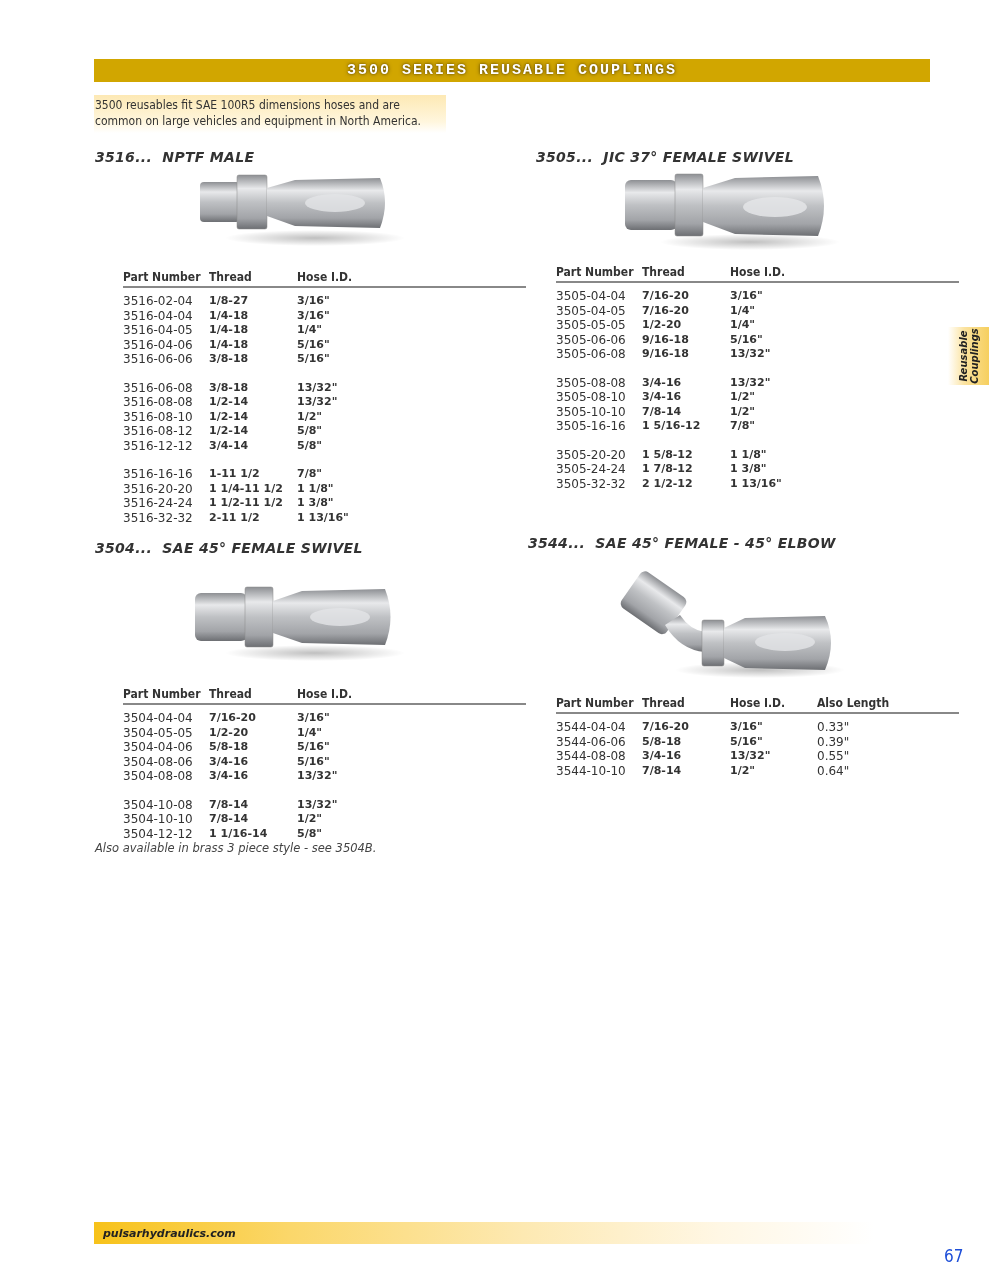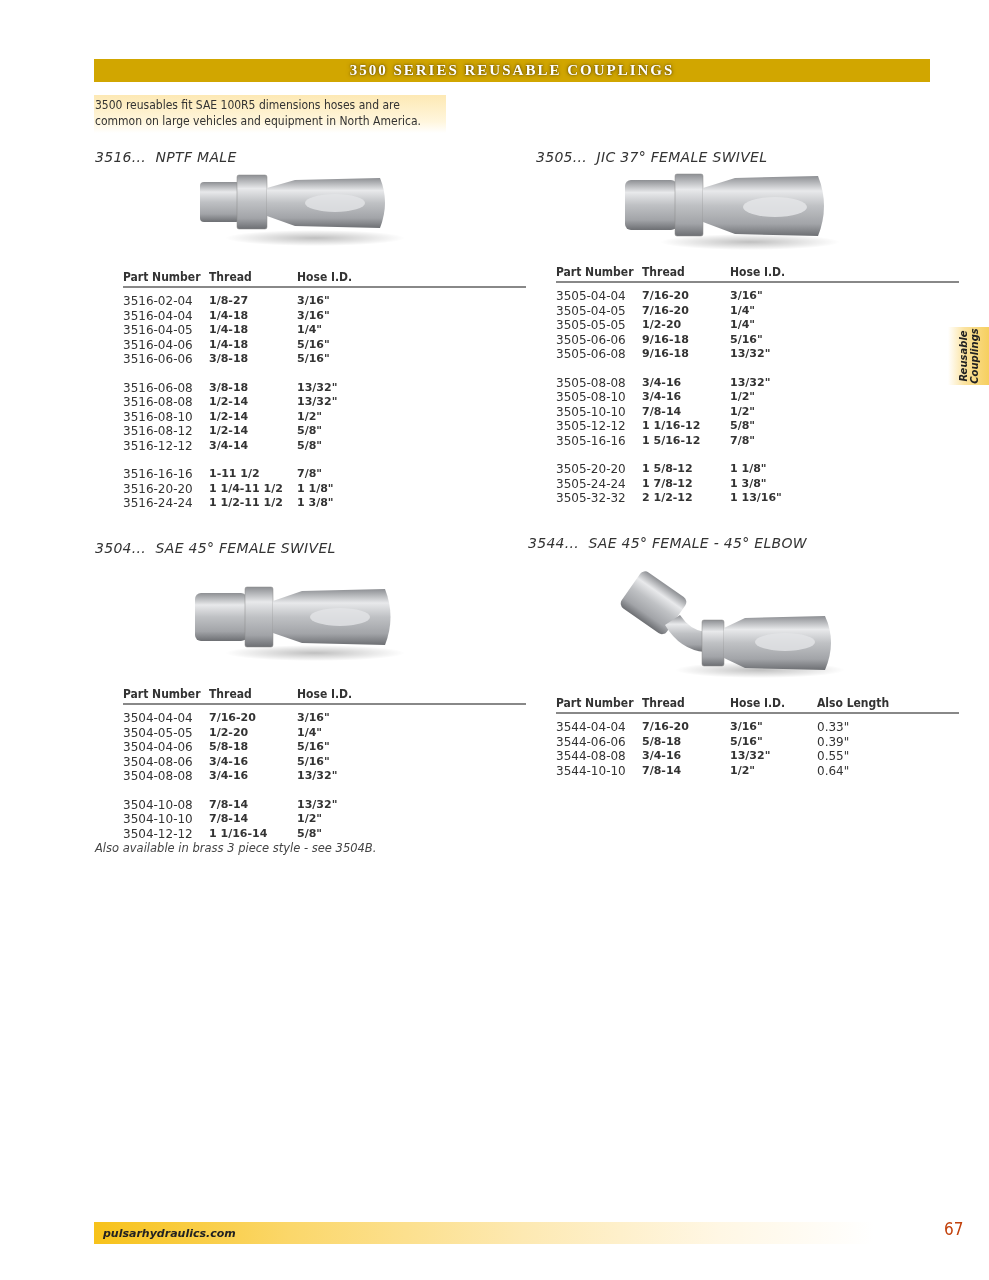--- a/index.html
+++ b/index.html
@@ -5,37 +5,37 @@
   * { box-sizing: border-box; margin: 0; padding: 0; }
   html, body { width: 989px; height: 1280px; background: #ffffff; overflow: hidden; }
   body { position: relative; font-family: "DejaVu Sans", sans-serif; color: #333; }
 
   .banner {
     position: absolute; left: 94px; top: 59px; width: 836px; height: 23px;
     background: #d1a600;
     display: flex; align-items: center; justify-content: center;
   }
   .banner-title {
-    font-family: Liberation Serif, serif; font-weight: bold; font-size: 15px;
+    font-family: Liberation Mono, monospace; font-weight: bold; font-size: 15px;
     letter-spacing: 2px; color: #fff;
     text-shadow: 0 0 4px #6b5200, 0 0 2px #6b5200;
   }
 
   .intro {
     position: absolute; left: 94px; top: 95px; width: 352px; height: 38px;
     background: linear-gradient(to bottom, #fde9b4 0%, #fff6dd 70%, #ffffff 100%);
     padding: 2px 1px;
     font-family: "DejaVu Sans Condensed", "DejaVu Sans", sans-serif;
     font-size: 12px; line-height: 16px; color: #333;
     font-stretch: condensed;
   }
 
   .section { position: absolute; }
   .section-title {
-    font-family: "DejaVu Sans", sans-serif; font-style: italic; font-weight: normal;
+    font-family: "DejaVu Sans", sans-serif; font-style: italic; font-weight: bold;
     font-size: 14px; color: #333; letter-spacing: 0.3px; white-space: pre;
   }
 
   .fitting { position: absolute; }
 
   table.spec { position: absolute; border-collapse: collapse; font-size: 12px; color: #333; margin-left: 28px; }
   table.spec th {
     text-align: left; font-weight: bold; font-size: 12px; color: #333;
     padding: 0 0 1px 0; border-bottom: 2px solid #888; line-height: 15px;
     font-stretch: condensed;
@@ -60,21 +60,21 @@
     font-style: italic; font-weight: bold; font-size: 10px; line-height: 11px;
     color: #222; text-align: center;
   }
 
   .footer-bar {
     position: absolute; left: 94px; top: 1222px; width: 780px; height: 22px;
     background: linear-gradient(to right, #f7c21a 0%, #fbd76a 25%, #fde9b2 55%, #fff7e4 80%, #ffffff 100%);
     padding-left: 9px; display: flex; align-items: center;
   }
   .footer-url { font-style: italic; font-weight: bold; font-size: 11px; color: #222; }
-  .page-num { position: absolute; left: 944px; top: 1219px; font-size: 17px; color: #c2410c; font-stretch: condensed; }
+  .page-num { position: absolute; left: 944px; top: 1246px; font-size: 17px; color: #1d4ed8; font-stretch: condensed; }
 </style>
 </head>
 <body>
 
 <div class="banner">
   <span class="banner-title">3500 SERIES REUSABLE COUPLINGS</span>
 </div>
 
 <div class="intro">3500 reusables fit SAE 100R5 dimensions hoses and are common on large vehicles and equipment in North America.</div>
 
@@ -175,20 +175,25 @@
     <tr>
         <td>3516-20-20</td>
         <td class="fr">1 1/4-11 1/2</td>
         <td class="fr">1 1/8"</td>
       </tr>
     <tr>
         <td>3516-24-24</td>
         <td class="fr">1 1/2-11 1/2</td>
         <td class="fr">1 3/8"</td>
       </tr>
+    <tr>
+        <td>3516-32-32</td>
+        <td class="fr">2-11 1/2</td>
+        <td class="fr">1 13/16"</td>
+      </tr>
   </tbody>
 </table>
 
 <div class="section" style="left:528px; top:149px;margin-left:8px;">
   <div class="section-title">3505...  JIC 37° FEMALE SWIVEL</div>
 </div>
 <svg class="fitting" style="left:620px; top:170px;" width="220" height="85" viewBox="0 0 220 85">
   <ellipse cx="130" cy="72" rx="90" ry="8" fill="url(#shadow)"></ellipse>
   <rect x="5" y="10" width="52" height="50" rx="6" fill="url(#metal)"></rect>
   <rect x="55" y="4" width="28" height="62" rx="2" fill="url(#metal)" stroke="#888" stroke-width="0.5"></rect>
@@ -236,25 +241,20 @@
       </tr>
     <tr>
         <td>3505-08-10</td>
         <td class="fr">3/4-16</td>
         <td class="fr">1/2"</td>
       </tr>
     <tr>
         <td>3505-10-10</td>
         <td class="fr">7/8-14</td>
         <td class="fr">1/2"</td>
-      </tr>
-    <tr>
-        <td>3505-12-12</td>
-        <td class="fr">1 1/16-12</td>
-        <td class="fr">5/8"</td>
       </tr>
     <tr>
         <td>3505-16-16</td>
         <td class="fr">1 5/16-12</td>
         <td class="fr">7/8"</td>
       </tr>
     <tr class="gap">
         <td>3505-20-20</td>
         <td class="fr">1 5/8-12</td>
         <td class="fr">1 1/8"</td>

